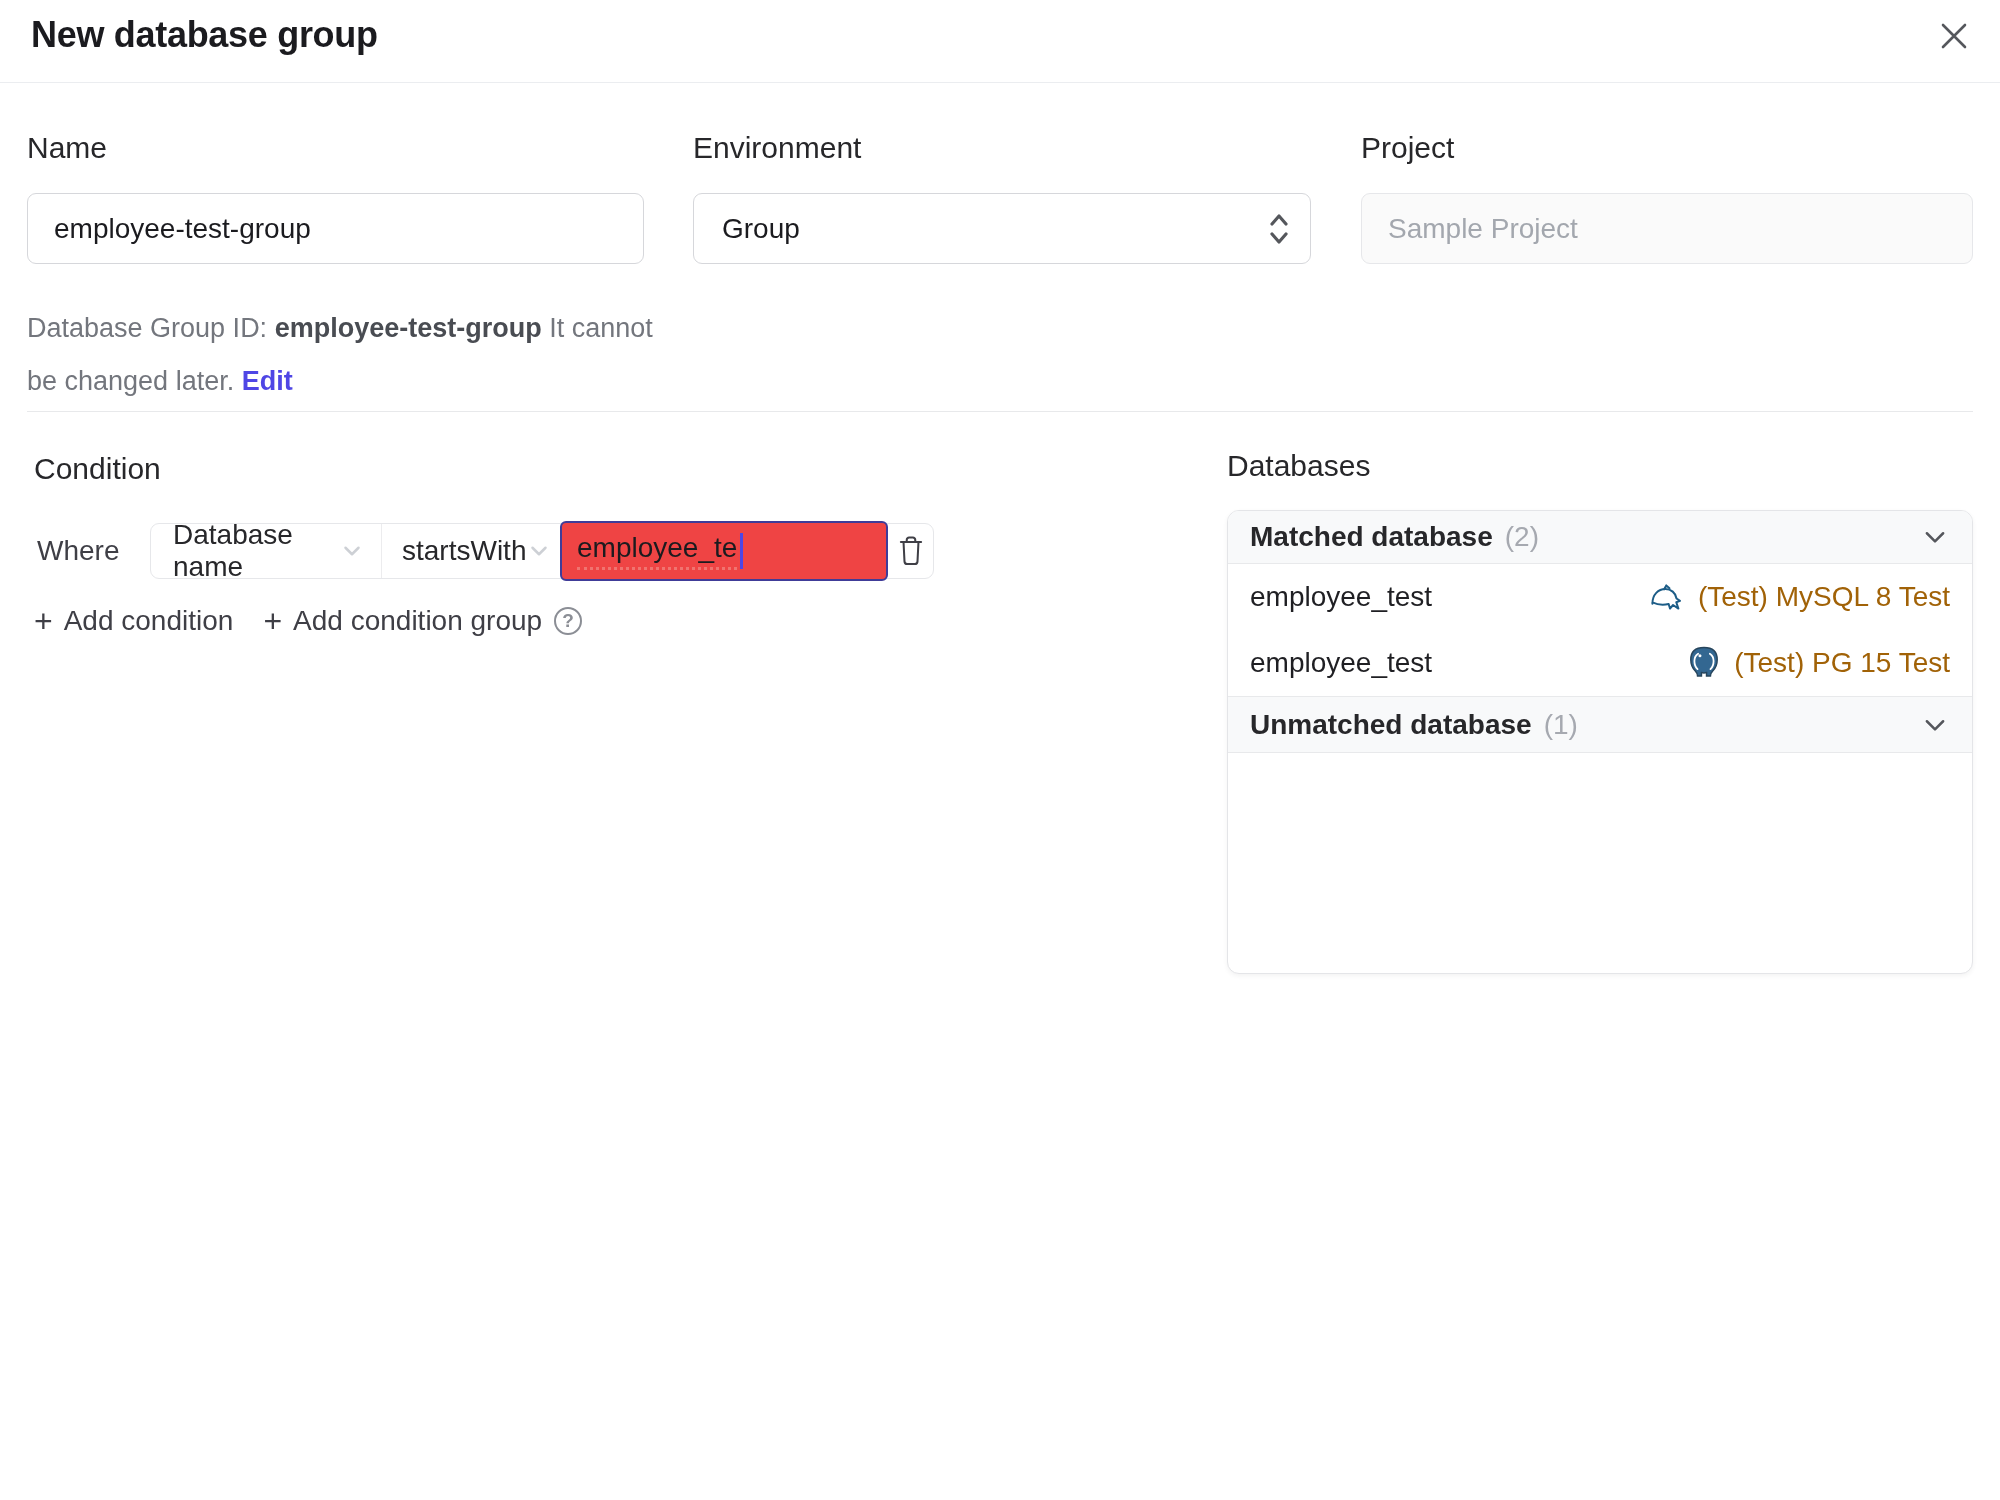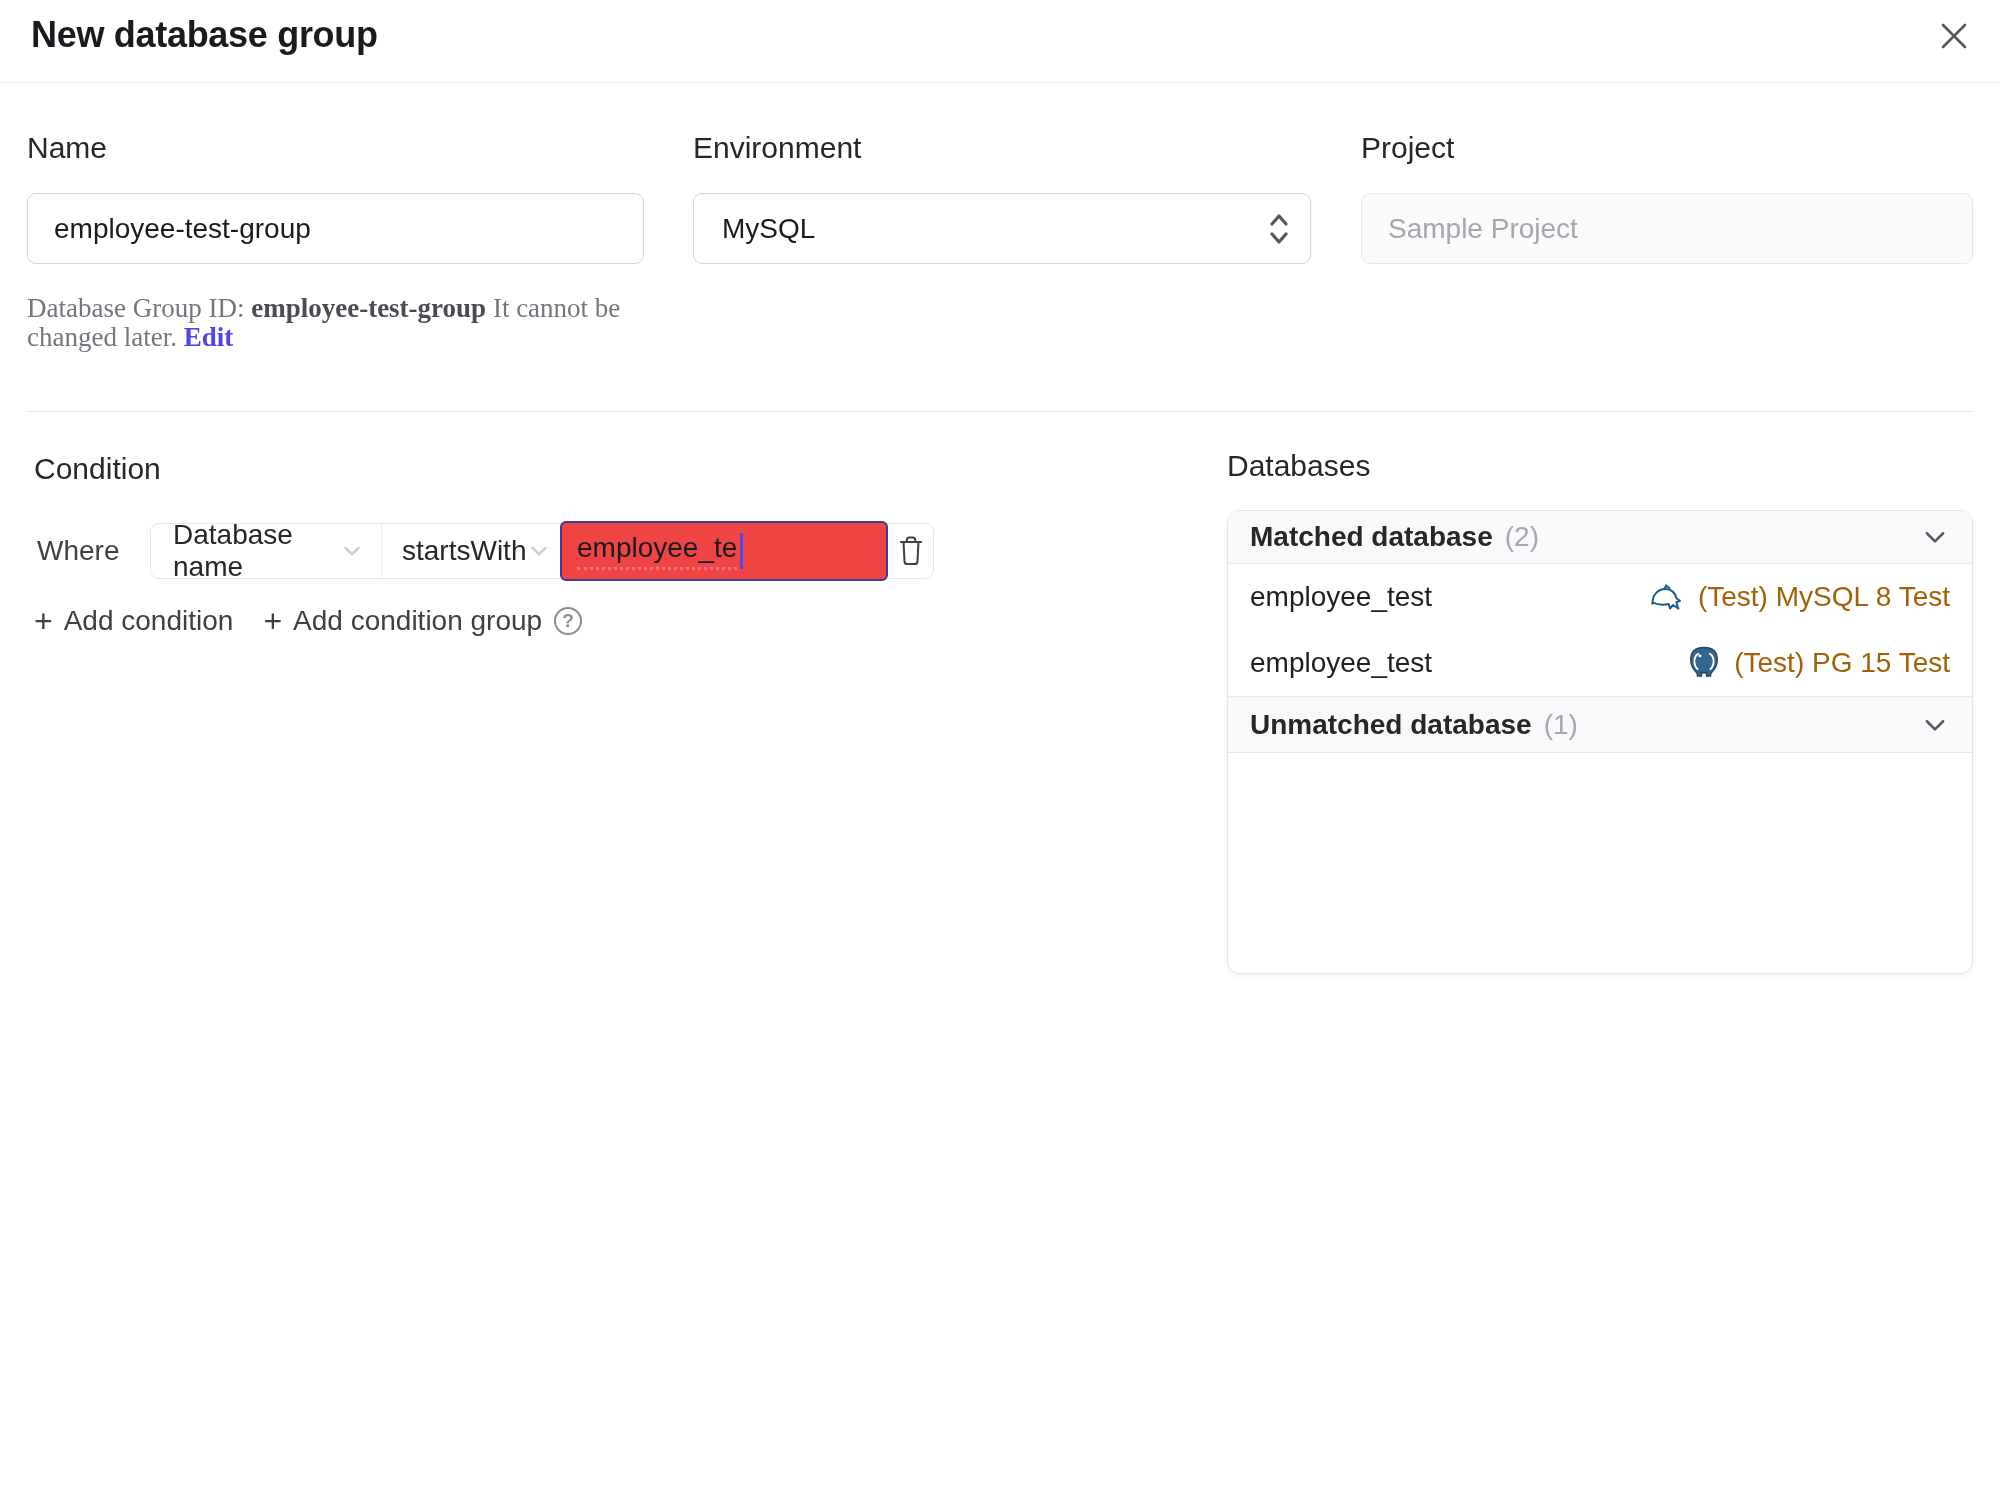--- a/index.html
+++ b/index.html
@@ -19,21 +19,21 @@
   .col-project { left:1361px; width:612px; }
   .field-label { display:block; font-size:30px; font-weight:500; color:#27272a; height:39px; }
   .text-input, .select-box {
     margin-top:23px; width:100%; height:71px; border:1.5px solid #d6d7db; border-radius:9px;
     font-family:"Liberation Sans", sans-serif; font-size:28px; color:#1b1b1f; background:#fff;
   }
   .text-input { padding:0 26px; outline:none; }
   .text-input.disabled { background:#fafafa; border-color:#e6e7ea; color:#a3a7ae; }
   .select-box { display:flex; align-items:center; justify-content:space-between; padding:0 18px 0 28px; cursor:pointer; }
 
-  .id-help { margin-top:30px; width:645px; font-size:27px; line-height:29px; color:#73767d;font-family:Liberation Serif, serif; }
+  .id-help { margin-top:38px; width:645px; font-size:27px; line-height:53px; color:#73767d; }
   .id-help .id-strong { font-weight:700; color:#494c52; }
   .id-help .edit-link { color:#4f46e5; font-weight:700; text-decoration:none; cursor:pointer; }
 
   .section-divider { position:absolute; left:27px; top:411px; width:1946px; height:1px; background:#e8e9eb; }
 
   
   .condition-heading { position:absolute; left:34px; top:452px; font-size:30px; font-weight:500; color:#27272a; }
   .cond-row { position:absolute; left:37px; top:523px; height:56px; display:flex; align-items:center; }
   .where-label { font-size:28px; color:#3f3f46; width:113px; }
   .cond-group { display:flex; align-items:stretch; height:56px; border:1.5px solid #e6e7ea; border-radius:9px; background:#fff; }
@@ -85,21 +85,21 @@
 
   <div class="form-col col-name">
     <label class="field-label">Name</label>
     <input class="text-input" type="text" value="employee-test-group" style="">
     <p class="id-help"><span>Database Group ID: </span><span class="id-strong">employee-test-group</span><span> It cannot be changed later. </span><a class="edit-link">Edit</a></p>
   </div>
 
   <div class="form-col col-env">
     <label class="field-label">Environment</label>
     <div class="select-box">
-      <span>MySQL</span>
+      <span>Group</span>
       <span class="engine-icon">
         <svg width="26" height="36" viewBox="0 0 26 36" fill="none" stroke="#55575c" stroke-width="3.2" stroke-linecap="round" stroke-linejoin="round">
           <path d="M6 13 L13 5 L20 13"></path>
           <path d="M6 23 L13 31 L20 23"></path>
         </svg>
       </span>
     </div>
   </div>
 
   <div class="form-col col-project">

